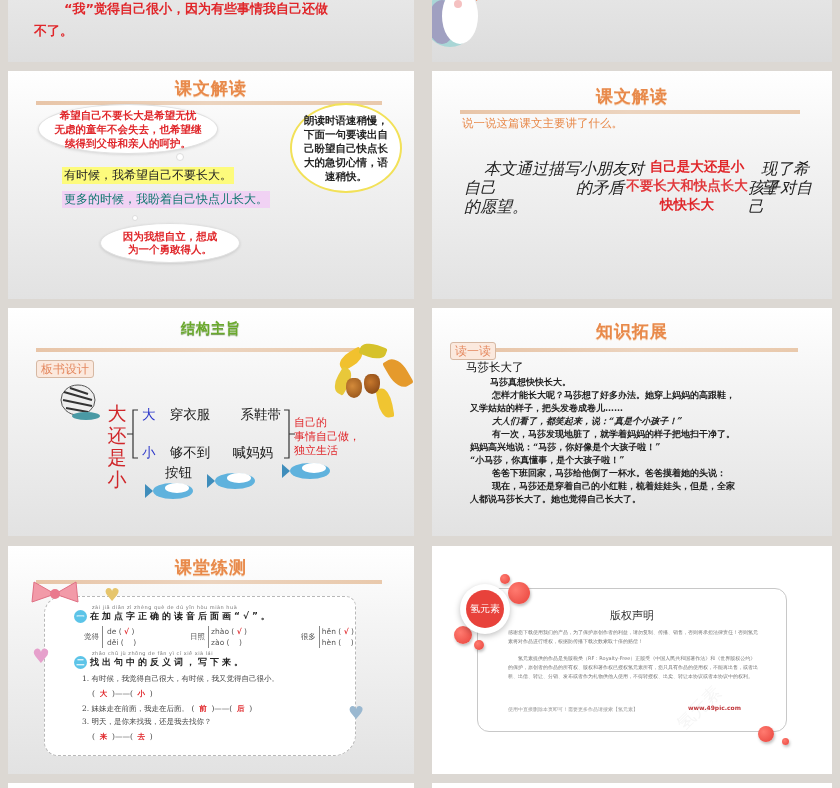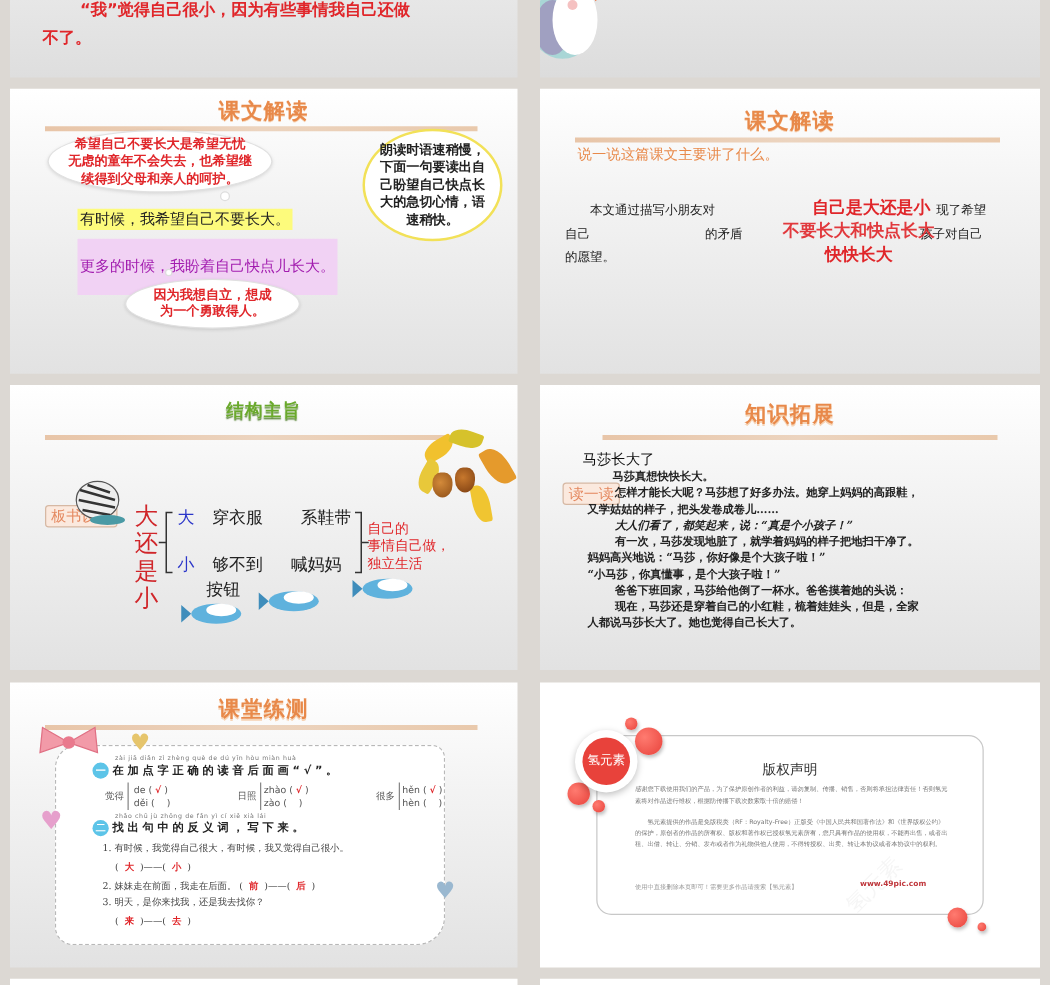--- a/index.html
+++ b/index.html
@@ -20,21 +20,21 @@
   .title { position: absolute; left: 0; right: 0; text-align: center; font-weight: bold; color: #e8894a; font-size: 17px; letter-spacing: 1px; text-shadow: 0 1px 0 #f6d3b4; }
   .title.green { color: #6aa92c; text-shadow: 0 0 2px #fff, 0 1px 1px #3b6f12; font-size: 14px; }
   .rule { position: absolute; height: 4px; background: linear-gradient(90deg, #e8c5a8, #ecd4bf, #e9c9ac); }
 
   .red-bold { color: #e0262a; font-weight: bold; }
   .cloud { position: absolute; background: #fff; border: 1px solid #e0e0e0; border-radius: 50%; box-shadow: 0 1px 3px rgba(0,0,0,0.12); display: flex; align-items: center; justify-content: center; text-align: center; }
   .speech { position: absolute; background: #fff; border: 2px solid #f2e158; border-radius: 50%; display: flex; align-items: center; justify-content: center; text-align: center; }
   .hl-yellow { background: #fdfb7c; }
   .hl-pink { background: #f1d2f4; }
 
-  .tag { position: absolute; border: 1px solid #d6b8a3; background: #fbe9de; border-radius: 3px; color: #e4885f; font-size: 12px; padding: 0 4px; line-height: 16px; margin-top: 44px; }
+  .tag { position: absolute; border: 1px solid #d6b8a3; background: #fbe9de; border-radius: 3px; color: #e4885f; font-size: 12px; padding: 0 4px; line-height: 16px; }
   .serif { font-family: "DejaVu Serif", "Liberation Serif", serif; }
 
   .dot { position: absolute; border-radius: 50%; background: radial-gradient(circle at 35% 35%, #ff7b70, #e8423b); box-shadow: 1px 2px 3px rgba(0,0,0,0.25); }
   .leaf { position: absolute; width: 26px; height: 14px; background: #f1c12e; border-radius: 60% 10% 60% 10%; }
   .fish { position: absolute; width: 56px; height: 22px; }
 </style>
 </head>
 <body>
 
 <div class="grid">
@@ -77,37 +77,37 @@
       <div style="font-size:10.5px;line-height:14px;font-weight:bold;color:#222;">
         <div>朗读时语速稍慢，</div>
         <div>下面一句要读出自</div>
         <div>己盼望自己快点长</div>
         <div>大的急切心情，语</div>
         <div>速稍快。</div>
       </div>
     </div>
 
     <div class="hl-yellow serif" style="position:absolute;left:54px;top:96px;font-size:12px;padding:0 2px;line-height:17px;color:#222;">有时候，我希望自己不要长大。</div>
-    <div class="hl-pink serif" style="position:absolute;left:54px;top:120px;font-size:12px;padding:14px 2px;line-height:17px;color:#a21caf;">更多的时候，我盼着自己快点儿长大。</div>
+    <div class="hl-pink serif" style="position:absolute;left:54px;top:120px;font-size:12px;padding:0 2px;line-height:17px;color:#0f766e;">更多的时候，我盼着自己快点儿长大。</div>
 
     <div style="position:absolute;left:124px;top:144px;width:6px;height:6px;border-radius:50%;background:#fff;border:1px solid #ddd;"></div>
     <div class="cloud" style="left:92px;top:152px;width:140px;height:40px;">
       <div class="red-bold" style="font-size:10.5px;line-height:13px;">
         <div>因为我想自立，想成</div>
         <div>为一个勇敢得人。</div>
       </div>
     </div>
   </div>
 
   <div class="slide s3">
     <div class="title" style="top:14px;">课文解读</div>
     <div class="rule" style="left:28px;width:340px;top:39px;"></div>
     <div style="position:absolute;left:30px;top:45px;color:#e8894a;font-size:11.5px;">说一说这篇课文主要讲了什么。</div>
 
-    <div class="serif" style="position:absolute;left:20px;top:88px;width:360px;font-size:10px;line-height:19px;color:#222;">
+    <div class="serif" style="position:absolute;left:32px;top:88px;width:360px;font-size:16px;line-height:19px;color:#222;font-style:italic;">
       <div style="position:relative;height:19px;">
         <span style="position:absolute;left:20px;">本文通过描写小朋友对</span>
         <span style="position:absolute;left:297px;">现了希望</span>
       </div>
       <div style="position:relative;height:19px;">
         <span style="position:absolute;left:0;">自己</span>
         <span style="position:absolute;left:112px;">的矛盾</span>
         <span style="position:absolute;left:284px;">孩子对自己</span>
       </div>
       <div style="position:relative;height:19px;">

